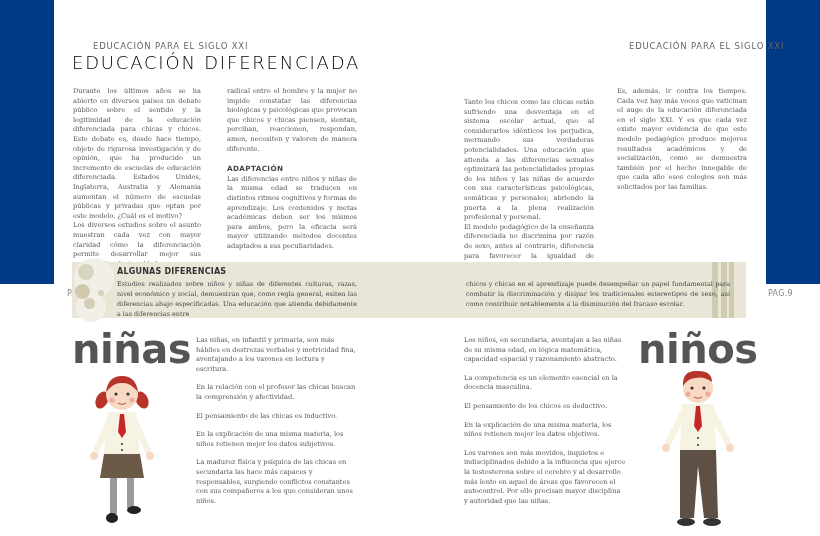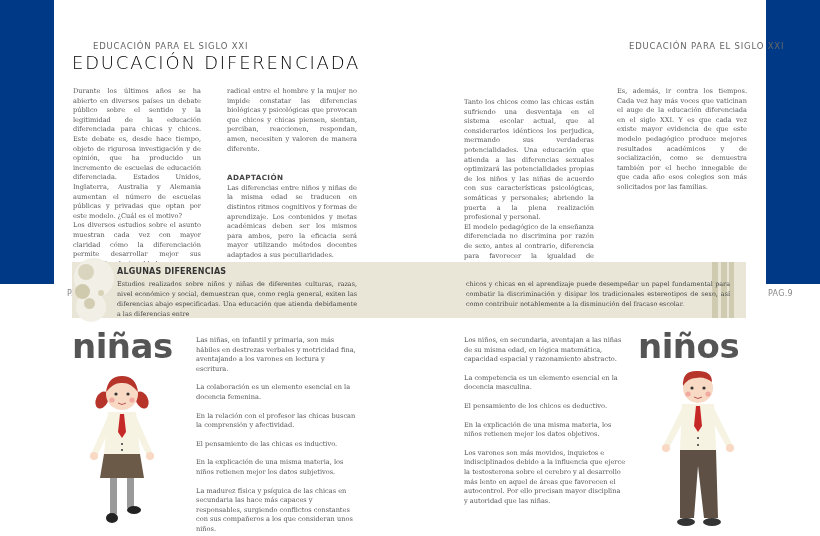--- a/index.html
+++ b/index.html
@@ -19,31 +19,31 @@
   .rh-right { left: 609px; }
 
   .title { position: absolute; top: 52px; left: 72px; font-family: "DejaVu Sans", sans-serif; font-weight: 300; font-size: 18px; color: #000000; letter-spacing: 1.8px; white-space: nowrap; }
 
   .col { position: absolute; font-size: 6.6px; line-height: 9.6px; color: #555; text-align: justify; hyphens: auto; }
   .col p { margin: 0; }
   .c1 { left: 73px; top: 87px; width: 128px; }
   .c2 { left: 227px; top: 87px; width: 130px; }
   .c3 { left: 464px; top: 98px; width: 130px; }
   .c4 { left: 617px; top: 87px; width: 130px; }
-  .subhead { font-family: "DejaVu Sans", sans-serif; font-weight: bold; font-size: 7.2px; color: #444; letter-spacing: 0.4px; margin-top: 19px; margin-bottom: 1px; }
+  .subhead { font-family: "DejaVu Sans", sans-serif; font-weight: bold; font-size: 7.2px; color: #444; letter-spacing: 0.4px; margin-top: 10px; margin-bottom: 1px; }
 
   .banner { position: absolute; left: 72px; top: 262px; width: 674px; height: 56px; background: #e9e6d8; }
   .circle { position: absolute; border-radius: 50%; }
   .stripe { position: absolute; top: 0; height: 56px; background: #cfcbb1; }
   .banner-title { position: absolute; left: 117px; top: 267px; font-family: "DejaVu Sans", sans-serif; font-weight: bold; font-size: 8px; color: #333; letter-spacing: 0.2px; }
   .banner-text { position: absolute; font-size: 6.4px; line-height: 10px; color: #444; text-align: justify; }
   .bt-left { left: 117px; top: 279px; width: 240px; }
   .bt-right { left: 466px; top: 279px; width: 264px; }
 
-  .big-word { position: absolute; font-family: "DejaVu Sans", sans-serif; font-weight: bold; font-size: 34px; color: #555; letter-spacing: -0.5px; }
+  .big-word { position: absolute; font-family: "DejaVu Sans", sans-serif; font-weight: bold; font-size: 40px; color: #555; letter-spacing: -0.5px; }
   .w-ninas { left: 72px; top: 326px; }
   .w-ninos { left: 638px; top: 326px; }
 
   .list { position: absolute; font-size: 6.6px; line-height: 9.6px; color: #555; }
   .list p { margin-bottom: 9px; }
   .l-left { left: 196px; top: 336px; width: 162px; }
   .l-right { left: 464px; top: 336px; width: 162px; }
 
   .figure { position: absolute; }
   .fig-girl { left: 80px; top: 370px; width: 92px; height: 158px; }
@@ -96,21 +96,20 @@
 </div>
 <div class="banner-title">ALGUNAS DIFERENCIAS</div>
 <div class="banner-text bt-left">Estudios realizados sobre niños y niñas de diferentes culturas, razas, nivel económico y social, demuestran que, como regla general, exiten las diferencias abajo especificadas. Una educación que atienda debidamente a las diferencias entre</div>
 <div class="banner-text bt-right">chicos y chicas en el aprendizaje puede desempeñar un papel fundamental para combatir la discriminación y disipar los tradicionales estereotipos de sexo, así como contribuir notablemente a la disminución del fracaso escolar.</div>
 
 <div class="big-word w-ninas">niñas</div>
 <div class="big-word w-ninos">niños</div>
 
 <div class="list l-left">
   <p>Las niñas, en infantil y primaria, son más hábiles en destrezas verbales y motricidad fina, aventajando a los varones en lectura y escritura.</p>
-  <p>La colaboración es un elemento esencial en la docencia femenina.</p>
   <p>En la relación con el profesor las chicas buscan la comprensión y afectividad.</p>
   <p>El pensamiento de las chicas es inductivo.</p>
   <p>En la explicación de una misma materia, los niños retienen mejor los datos subjetivos.</p>
   <p>La madurez física y psíquica de las chicas en secundaria las hace más capaces y responsables, surgiendo conflictos constantes con sus compañeros a los que consideran unos niños.</p>
 </div>
 
 <div class="list l-right">
   <p>Los niños, en secundaria, aventajan a las niñas de su misma edad, en lógica matemática, capacidad espacial y razonamiento abstracto.</p>
   <p>La competencia es un elemento esencial en la docencia masculina.</p>
   <p>El pensamiento de los chicos es deductivo.</p>

